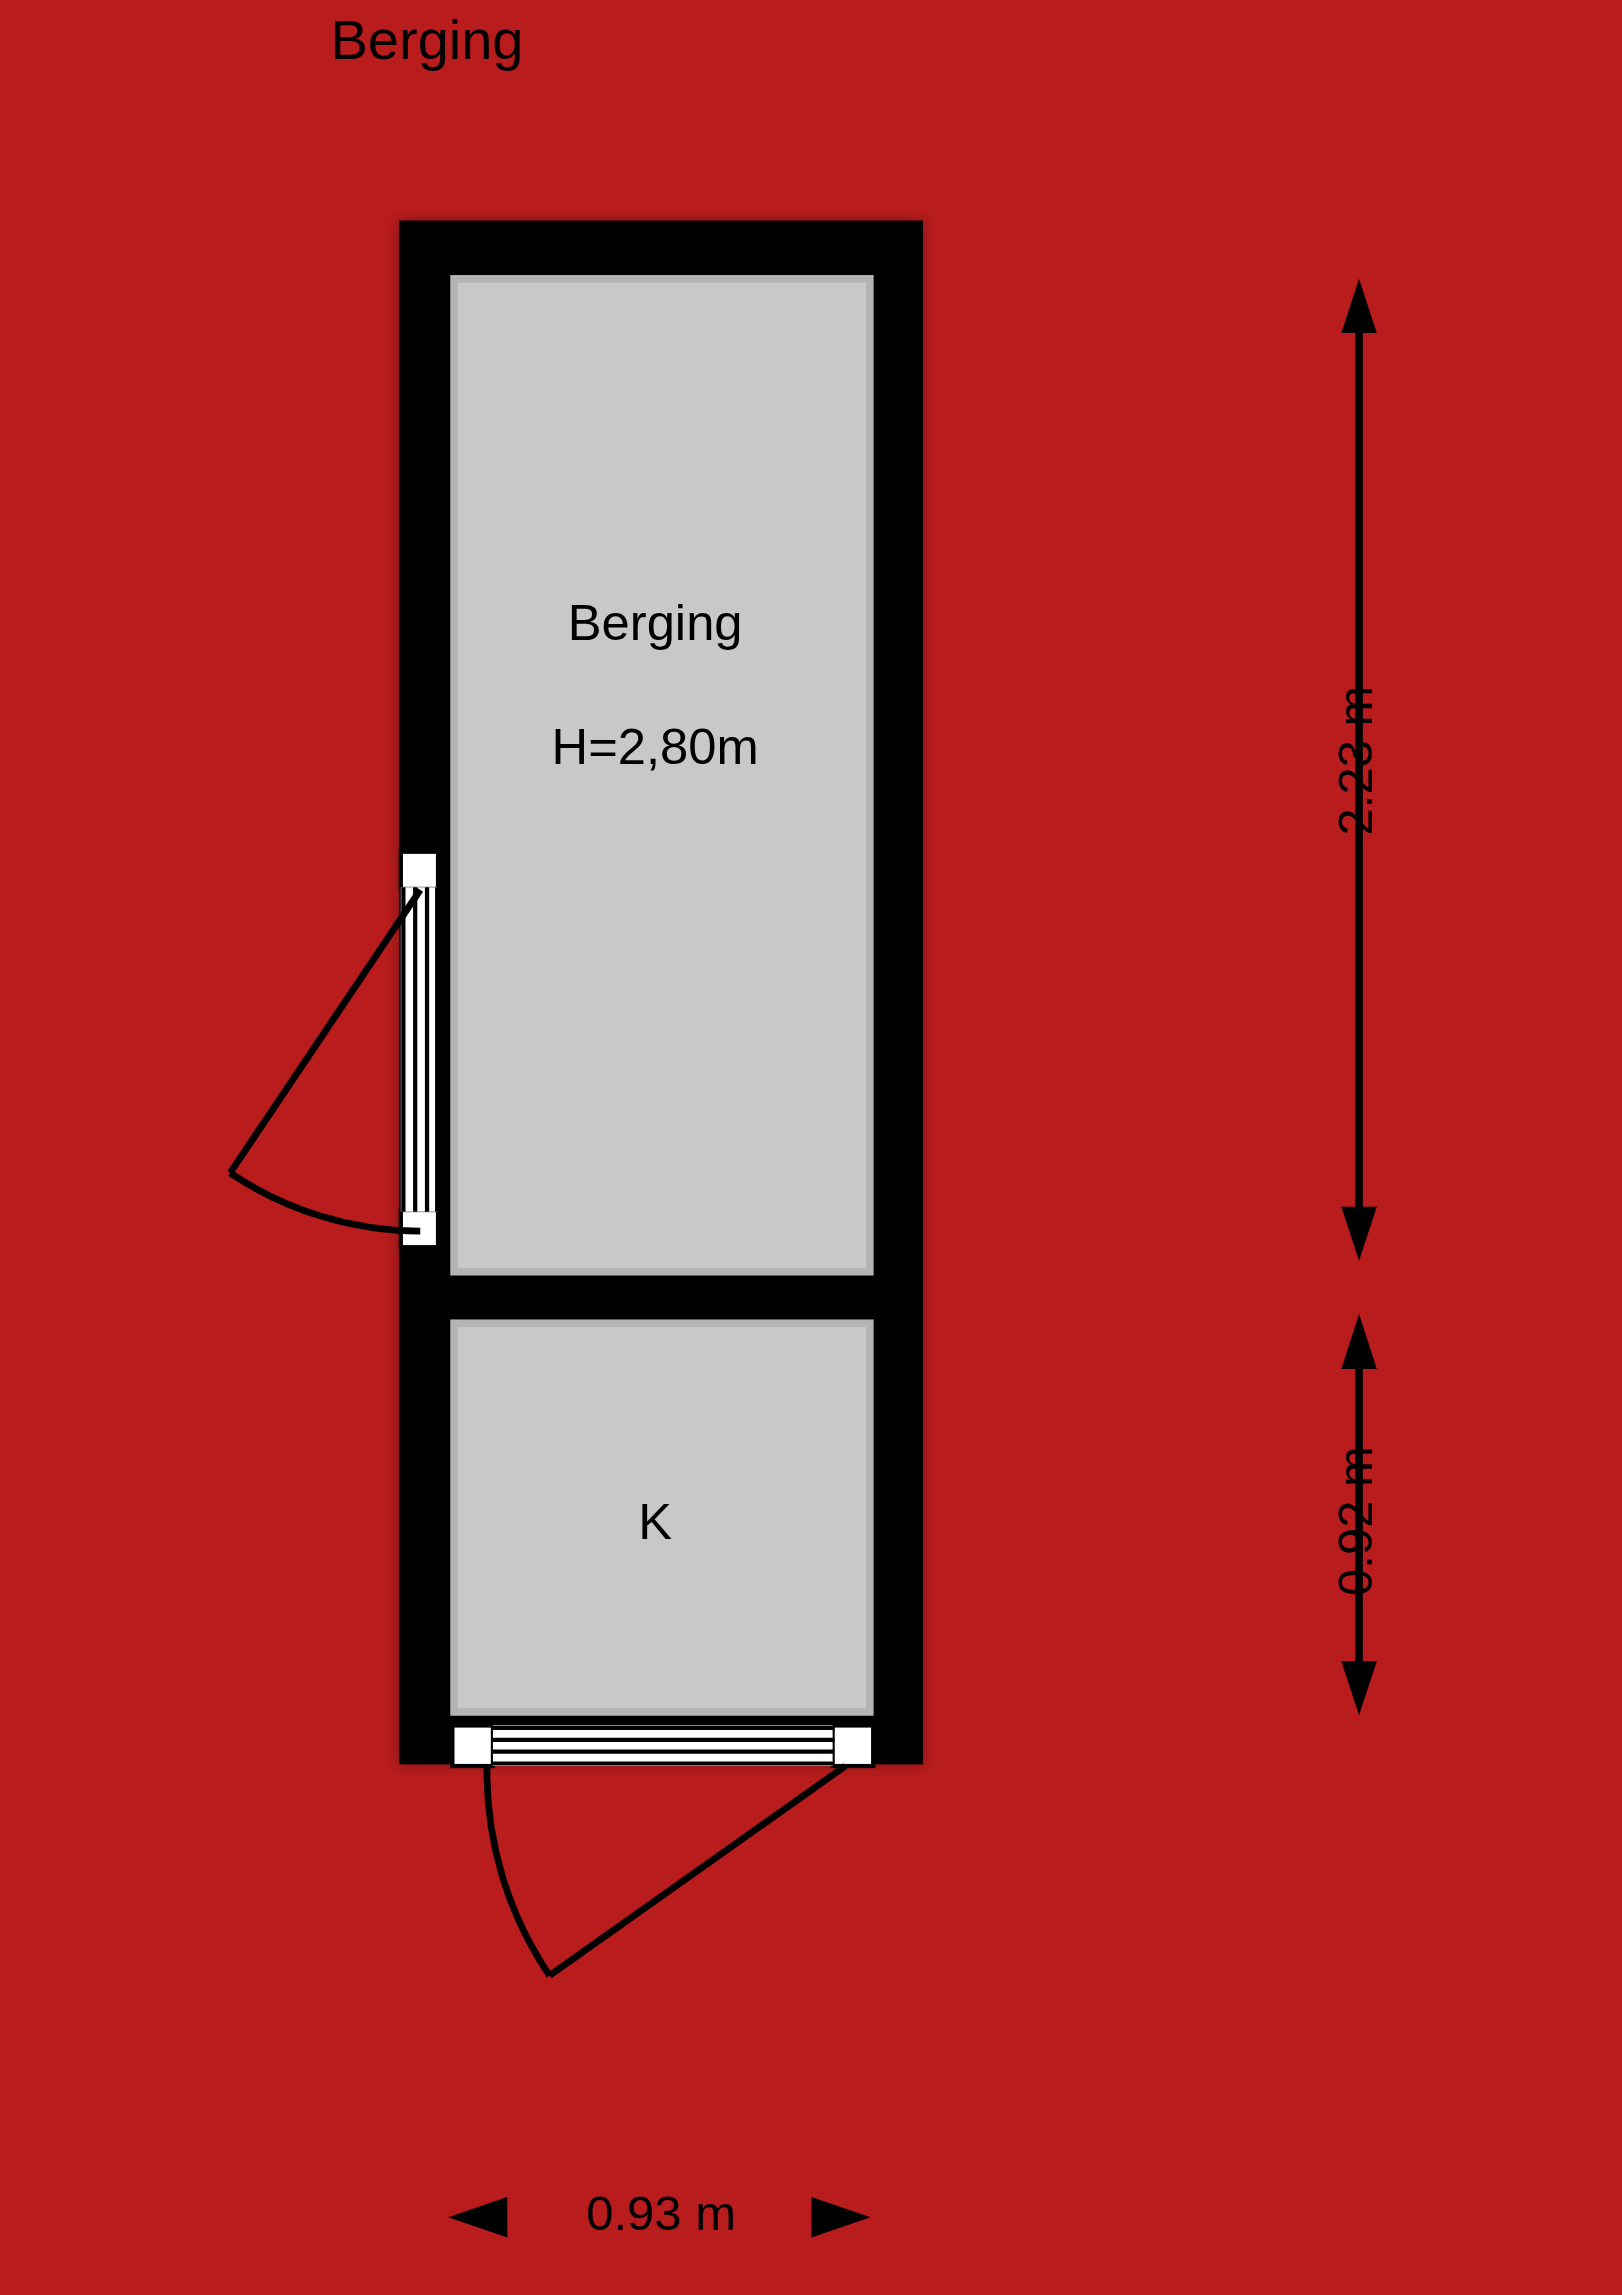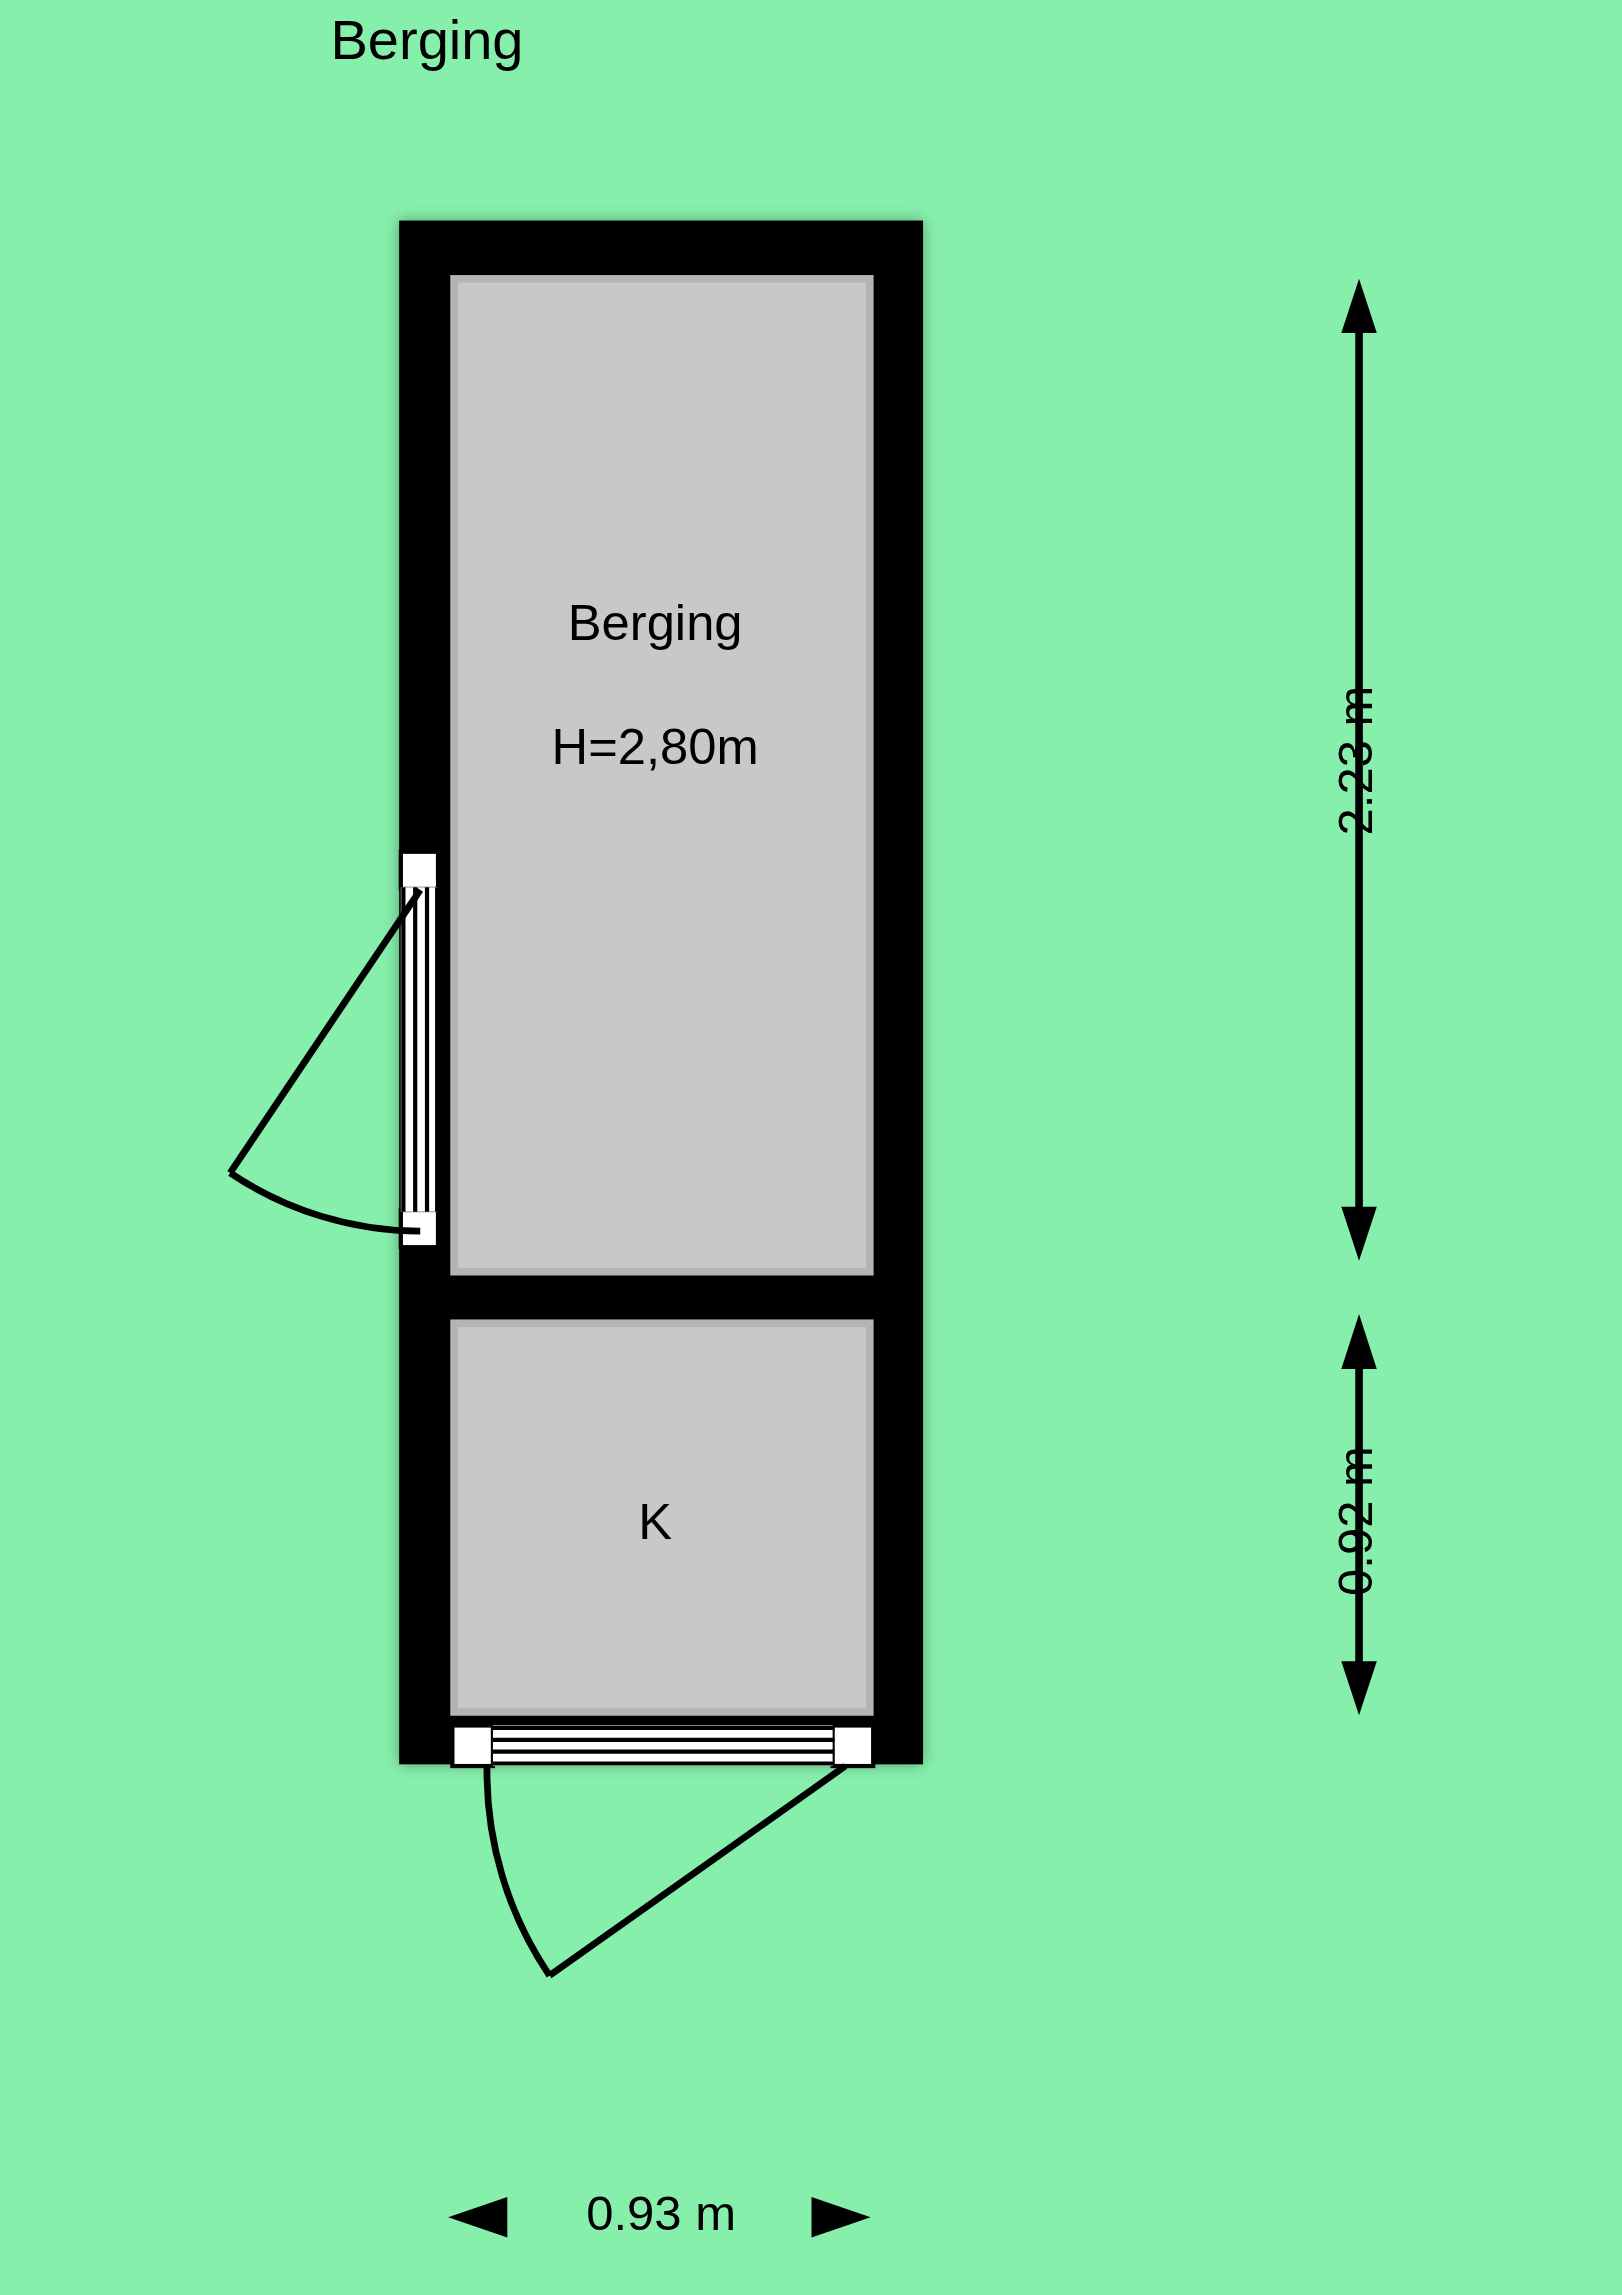--- a/index.html
+++ b/index.html
@@ -12,21 +12,21 @@
     height: 2295px;
     position: relative;
     font-family: "Liberation Sans", sans-serif;
     overflow: hidden;
   }
   #stage {
     position: absolute;
     left: 0; top: 0;
     width: 1623px;
     height: 2295px;
-    background: #86efac;
+    background: #b91c1c;
     text-decoration: underline;
   }
   .plan-title {
     position: absolute;
     left: 0;
     top: 6.8px;
     width: 854px;
     text-align: center;
     font-size: 56px;
     color: #000000;

